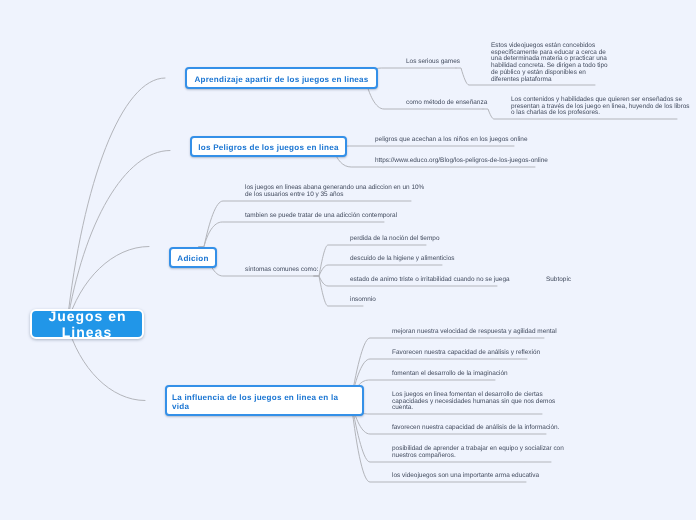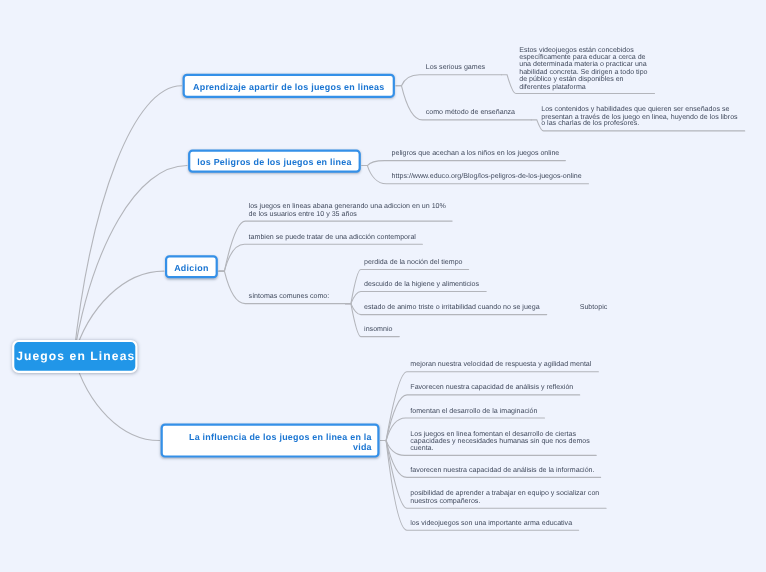--- a/index.html
+++ b/index.html
@@ -1,25 +1,25 @@
 <!DOCTYPE html>
 <html><head>
 <meta charset="utf-8">
 <title>Juegos en Lineas - Mind Map</title>
 <style>
   html,body{margin:0;padding:0;}
   body{width:696px;height:520px;background:#eff3fd;overflow:hidden;
        font-family:"Liberation Sans",sans-serif;-webkit-font-smoothing:antialiased;text-rendering:geometricPrecision;}
   #map{position:relative;width:696px;height:520px;}
   #links{position:absolute;left:0;top:0;width:696px;height:520px;overflow:visible;}
-  .node{position:absolute;box-sizing:border-box;}
+  .node{position:absolute;box-sizing:border-box;margin-left:19px;}
 
   .root{transform:translateZ(0);background:#2196e8;color:#fff;border:2px solid #ffffff;border-radius:6px;
         box-shadow:0 1px 3px rgba(40,60,90,.35);
-        font-weight:bold;font-size:11px;letter-spacing:1px;text-indent:1px;
+        font-weight:bold;font-size:14px;letter-spacing:1px;text-indent:1px;
         display:flex;align-items:center;justify-content:flex-end;text-align:center;}
 
   .branch span{position:relative;top:1px;transform:translateZ(0);}
   .branch{background:#fff;color:#1a75d2;border:2px solid #3490e8;border-radius:4px;
           box-shadow:0 1px 2px rgba(40,60,90,.30);
           font-weight:bold;font-size:8.1px;letter-spacing:.23px;line-height:9px;
           display:flex;align-items:center;justify-content:center;padding:0 5px;white-space:nowrap;overflow:visible;}
 
   .leaf{color:#3f4656;transform:translateZ(0);font-size:6.45px;line-height:6.7px;letter-spacing:0;
         white-space:pre-line;}
@@ -66,33 +66,33 @@
 diferentes plataforma</div>
     <div class="node leaf" style="left: 387px; top: 100px; color: rgb(65, 74, 93);">como método de enseñanza</div>
     <div class="node leaf" style="left: 492px; top: 97px; color: rgb(65, 74, 93);">Los contenidos y habilidades que quieren ser enseñados se
 presentan a través de los juego en linea, huyendo de los libros
 o las charlas de los profesores.</div>
     <div class="node branch" style="left: 171px; top: 136px; width: 157px; height: 21px; border-color: rgb(52, 144, 232); color: rgb(26, 117, 210); background: rgb(255, 255, 255);">
       <span>los Peligros de los juegos en linea</span>
     </div>
     <div class="node leaf" style="left: 356px; top: 137px; color: rgb(65, 74, 93);">peligros que acechan a los niños en los juegos online</div>
     <div class="node leaf" style="left: 356px; top: 158px; color: rgb(65, 74, 93);">https://www.educo.org/Blog/los-peligros-de-los-juegos-online</div>
-    <div class="node branch" style="left: 150px; top: 232px; width: 48px; height: 21px; border-color: rgb(52, 144, 232); color: rgb(26, 117, 210); background: rgb(255, 255, 255);">
+    <div class="node branch" style="left: 150px; top: 247px; width: 48px; height: 21px; border-color: rgb(52, 144, 232); color: rgb(26, 117, 210); background: rgb(255, 255, 255);">
       <span>Adicion</span>
     </div>
     <div class="node leaf" style="left: 226px; top: 185px; color: rgb(65, 74, 93);">los juegos en lineas abana generando una adiccion en un 10%
 de los usuarios entre 10 y 35 años</div>
     <div class="node leaf" style="left: 226px; top: 213px; color: rgb(65, 74, 93);">tambien se puede tratar de una adicción contemporal</div>
     <div class="node leaf" style="left: 226px; top: 267px; color: rgb(65, 74, 93);">síntomas comunes como:</div>
     <div class="node leaf" style="left: 331px; top: 236px; color: rgb(65, 74, 93);">perdida de la noción del tiempo</div>
     <div class="node leaf" style="left: 331px; top: 256px; color: rgb(65, 74, 93);">descuido de la higiene y alimenticios</div>
     <div class="node leaf" style="left: 331px; top: 277px; color: rgb(65, 74, 93);">estado de animo triste o irritabilidad cuando no se juega</div>
     <div class="node leaf" style="left: 527px; top: 277px; color: rgb(65, 74, 93);">Subtopic</div>
     <div class="node leaf" style="left: 331px; top: 297px; color: rgb(65, 74, 93);">insomnio</div>
-    <div class="node branch" style="left: 146px; top: 385px; width: 199px; height: 31px; border-color: rgb(52, 144, 232); color: rgb(26, 117, 210); background: rgb(255, 255, 255); white-space: normal; justify-content: flex-start; text-align: right;">
+    <div class="node branch" style="left: 146px; top: 385px; width: 199px; height: 31px; border-color: rgb(52, 144, 232); color: rgb(26, 117, 210); background: rgb(255, 255, 255); white-space: normal; justify-content: flex-start;">
       <span>La influencia de los juegos en linea en la vida</span>
     </div>
     <div class="node leaf" style="left: 373px; top: 329px; color: rgb(65, 74, 93);">mejoran nuestra velocidad de respuesta y agilidad mental</div>
     <div class="node leaf" style="left: 373px; top: 350px; color: rgb(65, 74, 93);">Favorecen nuestra capacidad de análisis y reflexión</div>
     <div class="node leaf" style="left: 373px; top: 371px; color: rgb(65, 74, 93);">fomentan el desarrollo de la imaginación</div>
     <div class="node leaf" style="left: 373px; top: 392px; color: rgb(65, 74, 93);">Los juegos en linea fomentan el desarrollo de ciertas
 capacidades y necesidades humanas sin que nos demos
 cuenta.</div>
     <div class="node leaf" style="left: 373px; top: 425px; color: rgb(65, 74, 93);">favorecen nuestra capacidad de análisis de la información.</div>
     <div class="node leaf" style="left: 373px; top: 446px; color: rgb(65, 74, 93);">posibilidad de aprender a trabajar en equipo y socializar con

